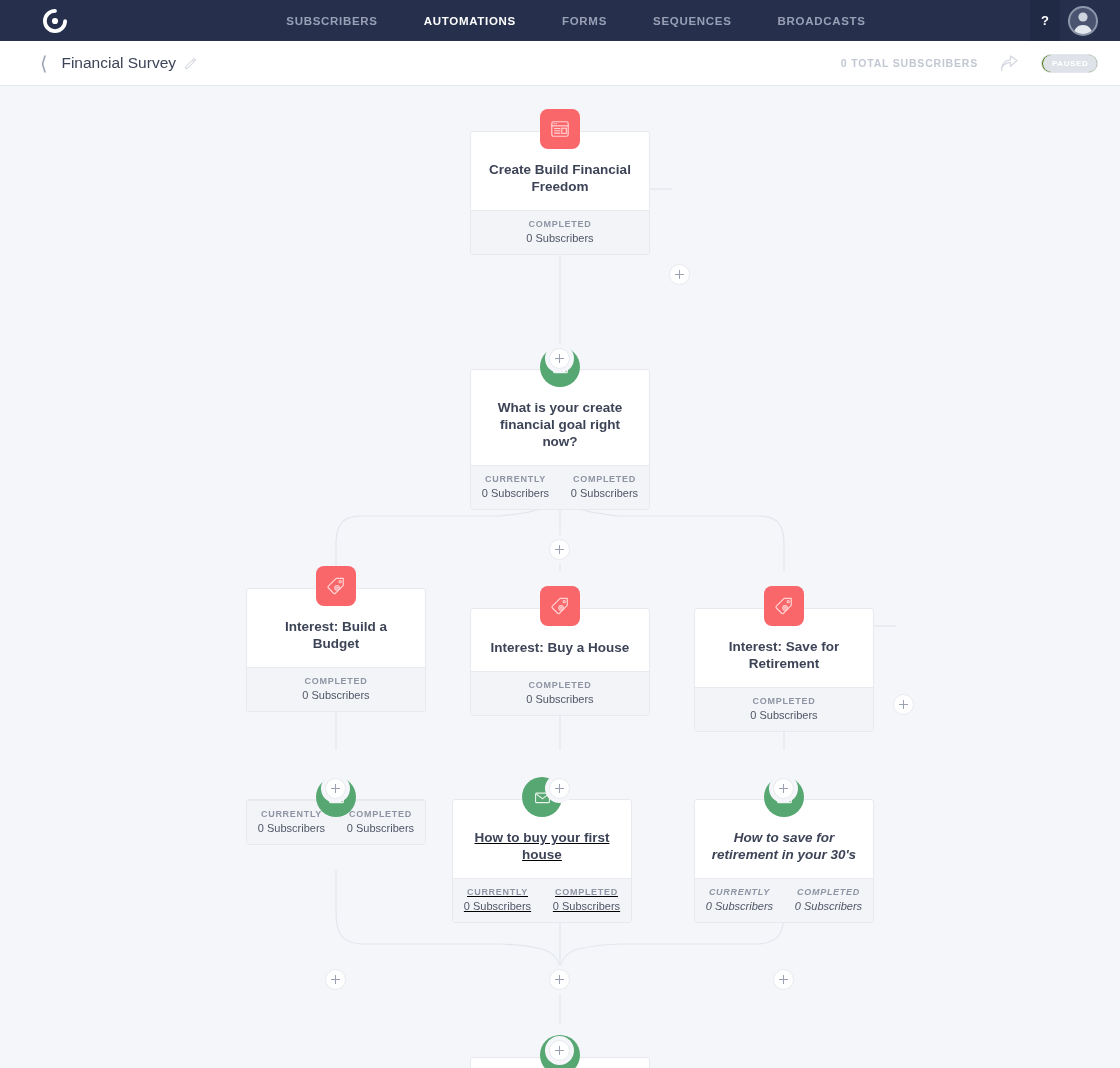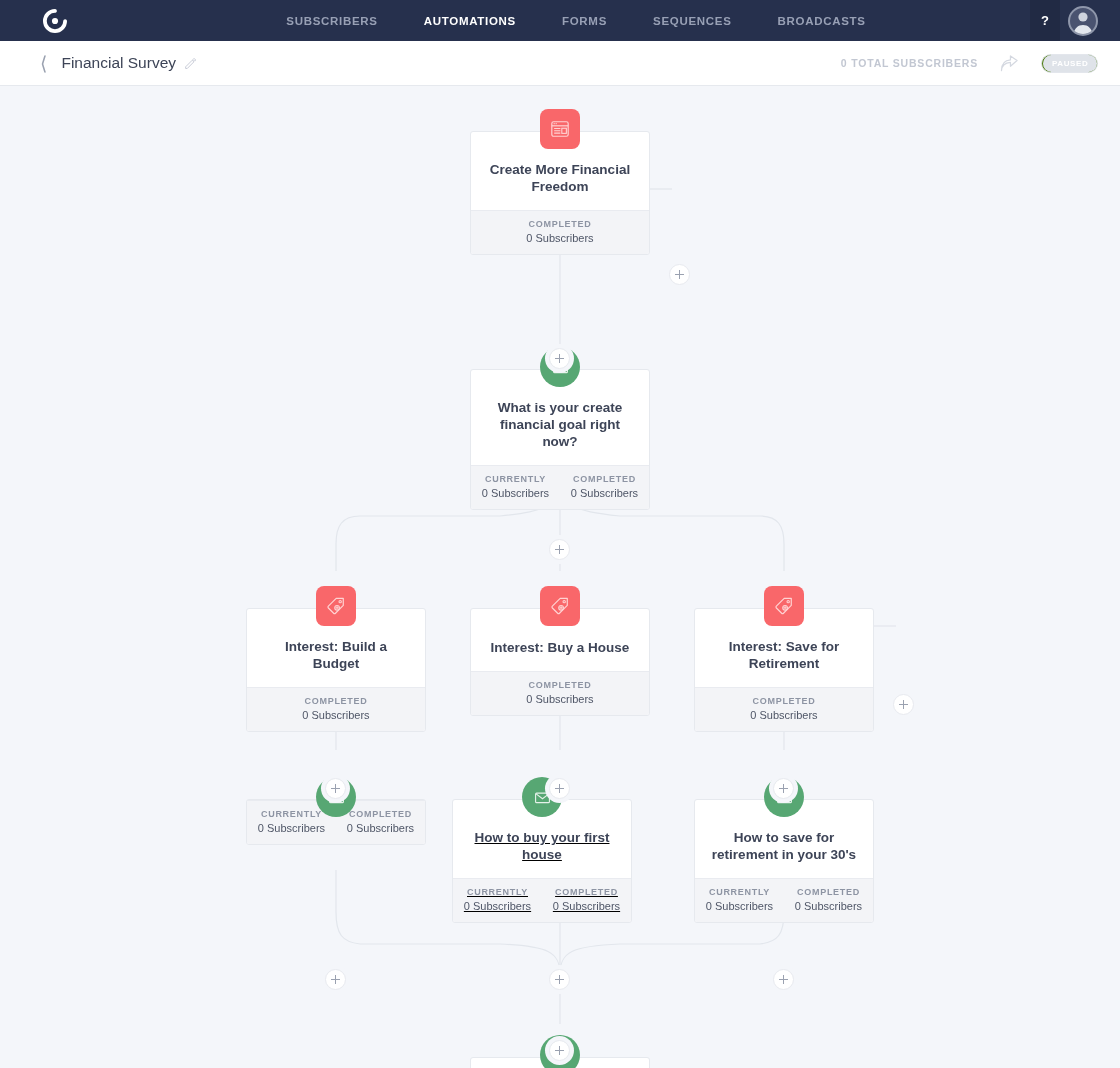--- a/index.html
+++ b/index.html
@@ -215,21 +215,21 @@
         <rect x="2" y="3" width="18" height="16" rx="2" fill="none" stroke="#ffd3d3" stroke-width="1.3"></rect>
         <path d="M2 7.5h18" stroke="#ffd3d3" stroke-width="1.3"></path>
         <circle cx="4.6" cy="5.2" r=".7" fill="#ffd3d3"></circle>
         <circle cx="6.8" cy="5.2" r=".7" fill="#ffd3d3"></circle>
         <path d="M5 10.5h6M5 13h6M5 15.5h6" stroke="#ffd3d3" stroke-width="1.2" stroke-linecap="round"></path>
         <rect x="13" y="10.2" width="5" height="5.6" fill="none" stroke="#ffd3d3" stroke-width="1.2"></rect>
       </svg>
     </div>
     <div class="card">
       <div class="card-body">
-        <div class="card-title">Create More Financial Freedom</div>
+        <div class="card-title">Create Build Financial Freedom</div>
       </div>
       <div class="card-footer">
         <div class="stat">
           <div class="stat-label">COMPLETED</div>
           <div class="stat-value">0 Subscribers</div>
         </div>
       </div>
     </div>
   </div>
   <div class="plus" style="left:669px; top:178px;"></div>
@@ -253,21 +253,21 @@
         </div>
         <div class="stat">
           <div class="stat-label">COMPLETED</div>
           <div class="stat-value">0 Subscribers</div>
         </div>
       </div>
     </div>
   </div>
   <div class="plus" style="left:549px; top:453px;"></div>
 
-  <div class="node" style="left:246px; top:522px;">
+  <div class="node" style="left:246px; top:502px;">
     <div class="node-icon tag">
       <svg width="20" height="20" viewBox="0 0 22 22">
         <path d="M11.2 2.6H19v7.8l-8.6 8.6a1.4 1.4 0 0 1-2 0l-5.8-5.8a1.4 1.4 0 0 1 0-2z" fill="none" stroke="#ffd3d3" stroke-width="1.3" stroke-linejoin="round"></path>
         <circle cx="15.6" cy="6.2" r="1.3" fill="none" stroke="#ffd3d3" stroke-width="1.2"></circle>
         <circle cx="12.2" cy="13" r="2.6" fill="none" stroke="#ffd3d3" stroke-width="1.2"></circle>
         <path d="M12.2 11.5v3M10.7 13h3" stroke="#ffd3d3" stroke-width="1.1" stroke-linecap="round"></path>
       </svg>
     </div>
     <div class="card">
       <div class="card-body">
@@ -369,21 +369,21 @@
           <div class="stat-value">0 Subscribers</div>
         </div>
         <div class="stat">
           <div class="stat-label">COMPLETED</div>
           <div class="stat-value">0 Subscribers</div>
         </div>
       </div>
     </div>
   </div>
 
-  <div class="node" style="left:694px; top:713px;">
+  <div class="node" style="left:694px; top:713px;font-style:italic;">
     <div class="node-icon email">
       <svg width="19" height="19" viewBox="0 0 22 22">
         <rect x="3" y="6" width="16" height="11" rx="1.2" fill="none" stroke="#e6f2ea" stroke-width="1.3"></rect>
         <path d="M3.6 6.8L11 12.4l7.4-5.6" fill="none" stroke="#e6f2ea" stroke-width="1.3"></path>
       </svg>
     </div>
     <div class="card">
       <div class="card-body">
         <div class="card-title">How to save for retirement in your 30's</div>
       </div>

